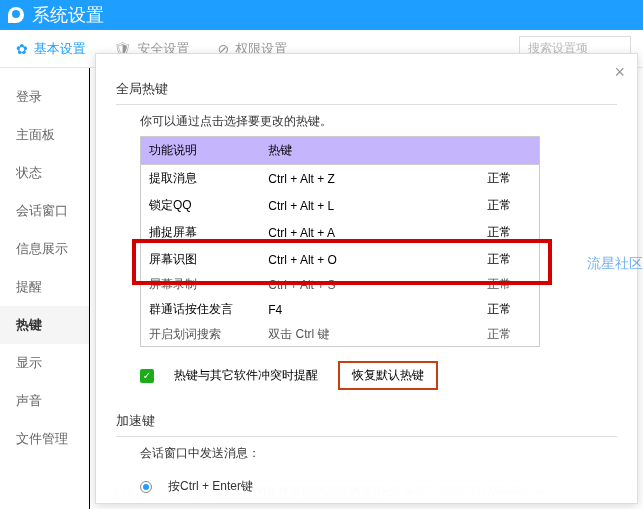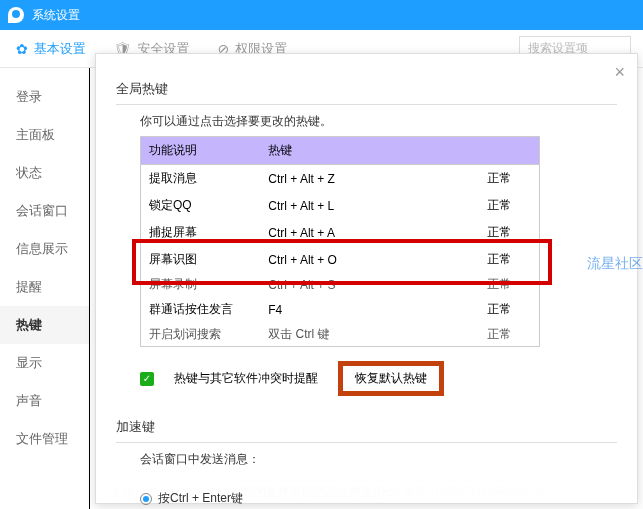--- a/index.html
+++ b/index.html
@@ -1,18 +1,18 @@
 <!DOCTYPE html>
 <html><head>
   <meta charset="utf-8">
   <style>
     * { margin: 0; padding: 0; box-sizing: border-box; font-family: "Microsoft YaHei", Arial, sans-serif; }
     body { width: 643px; height: 509px; background: #f0f0f0; position: relative; overflow: hidden; }
     
-    .titlebar { background: #1e9fff; height: 30px; display: flex; align-items: center; padding-left: 8px; color: #fff; font-size: 12px; }
+    .titlebar { background: #1e9fff; height: 30px; display: flex; align-items: center; padding-left: 8px; color: #fff; font-size: 18px; }
     .titlebar-icon { width: 16px; height: 16px; background: #fff; border-radius: 50% 50% 50% 0; margin-right: 8px; position: relative; }
     .titlebar-icon::after { content: ""; position: absolute; width: 8px; height: 8px; background: #1e9fff; border-radius: 50%; top: 3px; left: 4px; }
     
     .tabbar { height: 38px; display: flex; align-items: center; padding-left: 16px; gap: 28px; background: #fff; border-bottom: 1px solid #e6e6e6; }
     .tabbar-item { display: flex; align-items: center; gap: 6px; color: #999; font-size: 13px; }
     .tabbar-item.active { color: #1e9fff; }
     .tabbar-icon { font-size: 14px; }
     .search-box { margin-left: auto; margin-right: 12px; color: #bbb; font-size: 12px; border: 1px solid #ddd; padding: 3px 8px; width: 112px; }
     
     .content { display: flex; height: calc(100% - 68px); background: #fff; }
@@ -36,25 +36,25 @@
     .hotkey-table td { padding: 5px 8px; margin-top: 24px; }
     .hotkey-table .col-func { width: 120px; }
     .hotkey-table .col-key { width: 200px; }
     .hotkey-table .col-stat { width: 80px; text-align: center; }
     .hotkey-table .clipped td { padding-top: 3px; padding-bottom: 3px; color: #555; }
     
     .highlight-box { position: absolute; border: 4px solid #d40000; pointer-events: none; }
     
     .below-table { margin-left: 24px; margin-top: 14px; display: flex; align-items: center; gap: 20px; font-size: 12px; }
     .chk { width: 14px; height: 14px; background: #1aad19; color: #fff; display: inline-flex; align-items: center; justify-content: center; font-size: 10px; border-radius: 2px; }
-    .btn { border: 5px solid #c2410c; padding: 4px 12px; background: #fff; font-size: 12px; cursor: pointer; }
+    .btn { border: 2px solid #c2410c; padding: 4px 12px; background: #fff; font-size: 12px; cursor: pointer; }
     
     .section2 { margin-top: 22px; }
     .radio-group { margin-left: 24px; font-size: 12px; color: #333; }
-    .radio-line { display: flex; align-items: center; gap: 6px; margin: 22px 0; }
+    .radio-line { display: flex; align-items: center; gap: 16px; margin: 16px 0; }
     .radio { width: 12px; height: 12px; border: 1px solid #888; border-radius: 50%; display: inline-flex; align-items: center; justify-content: center; }
     .radio.on::after { content: ""; width: 6px; height: 6px; background: #1e9fff; border-radius: 50%; }
     
     .watermark { position: absolute; right: 0; top: 255px; color: #3b8de8; font-size: 14px; writing-mode: horizontal-tb; opacity: 0.7; }
   </style>
 </head>
 <body>
 
 <div class="titlebar">
   <span class="titlebar-icon"></span>

